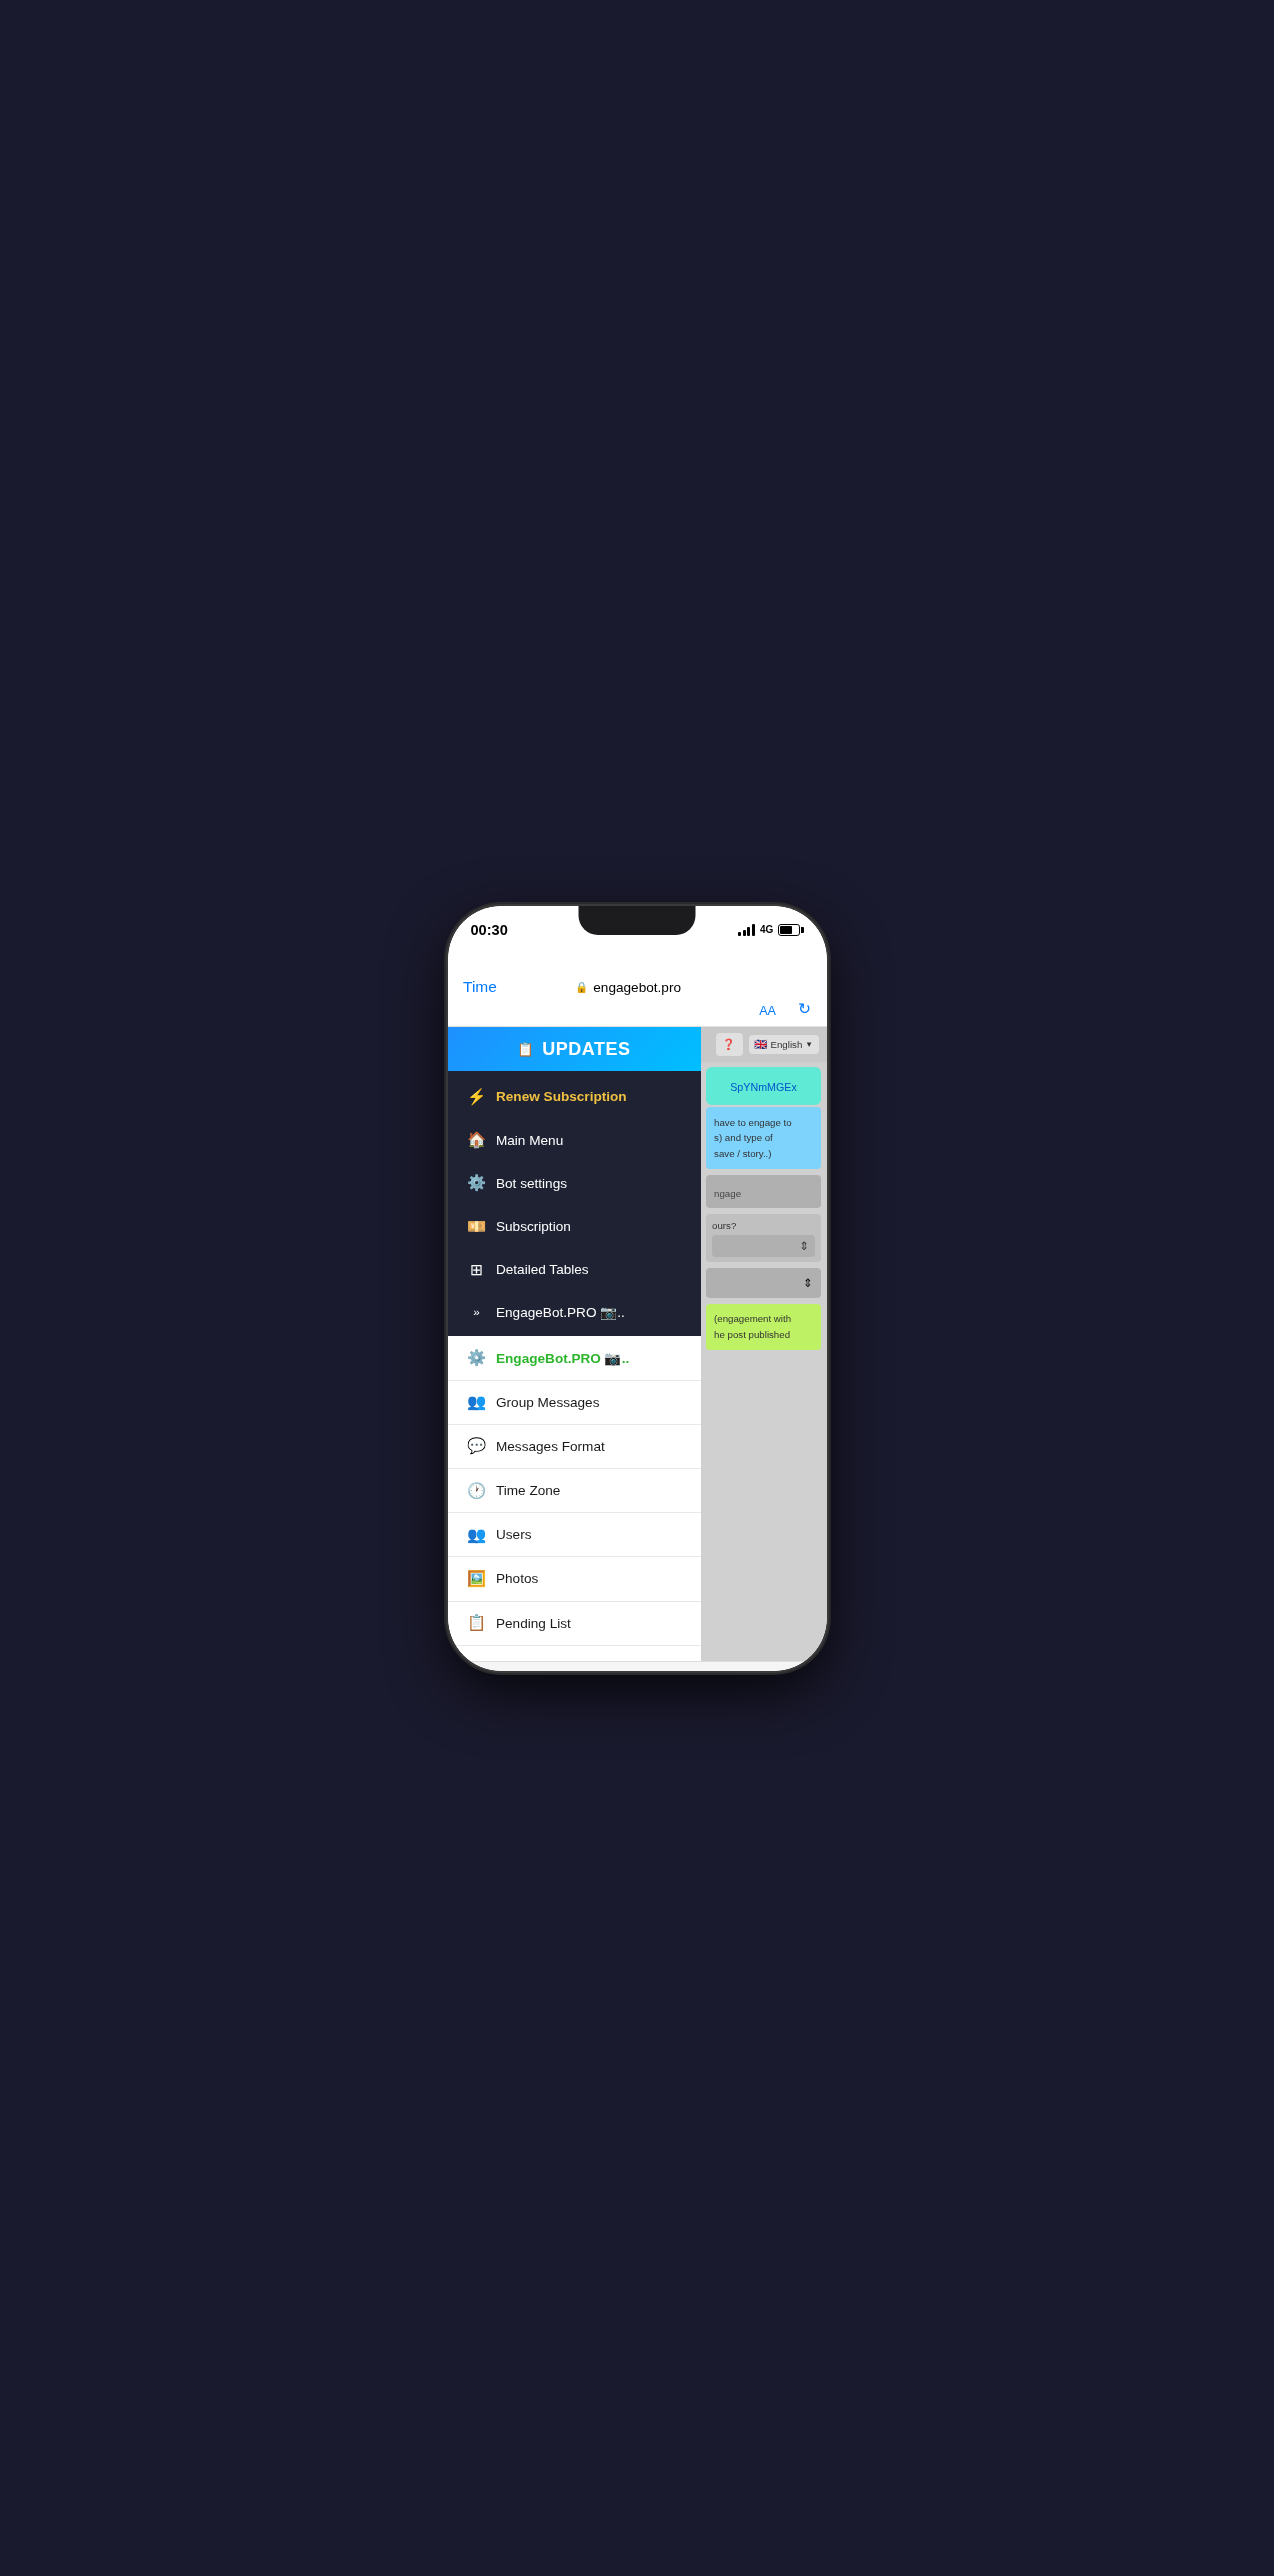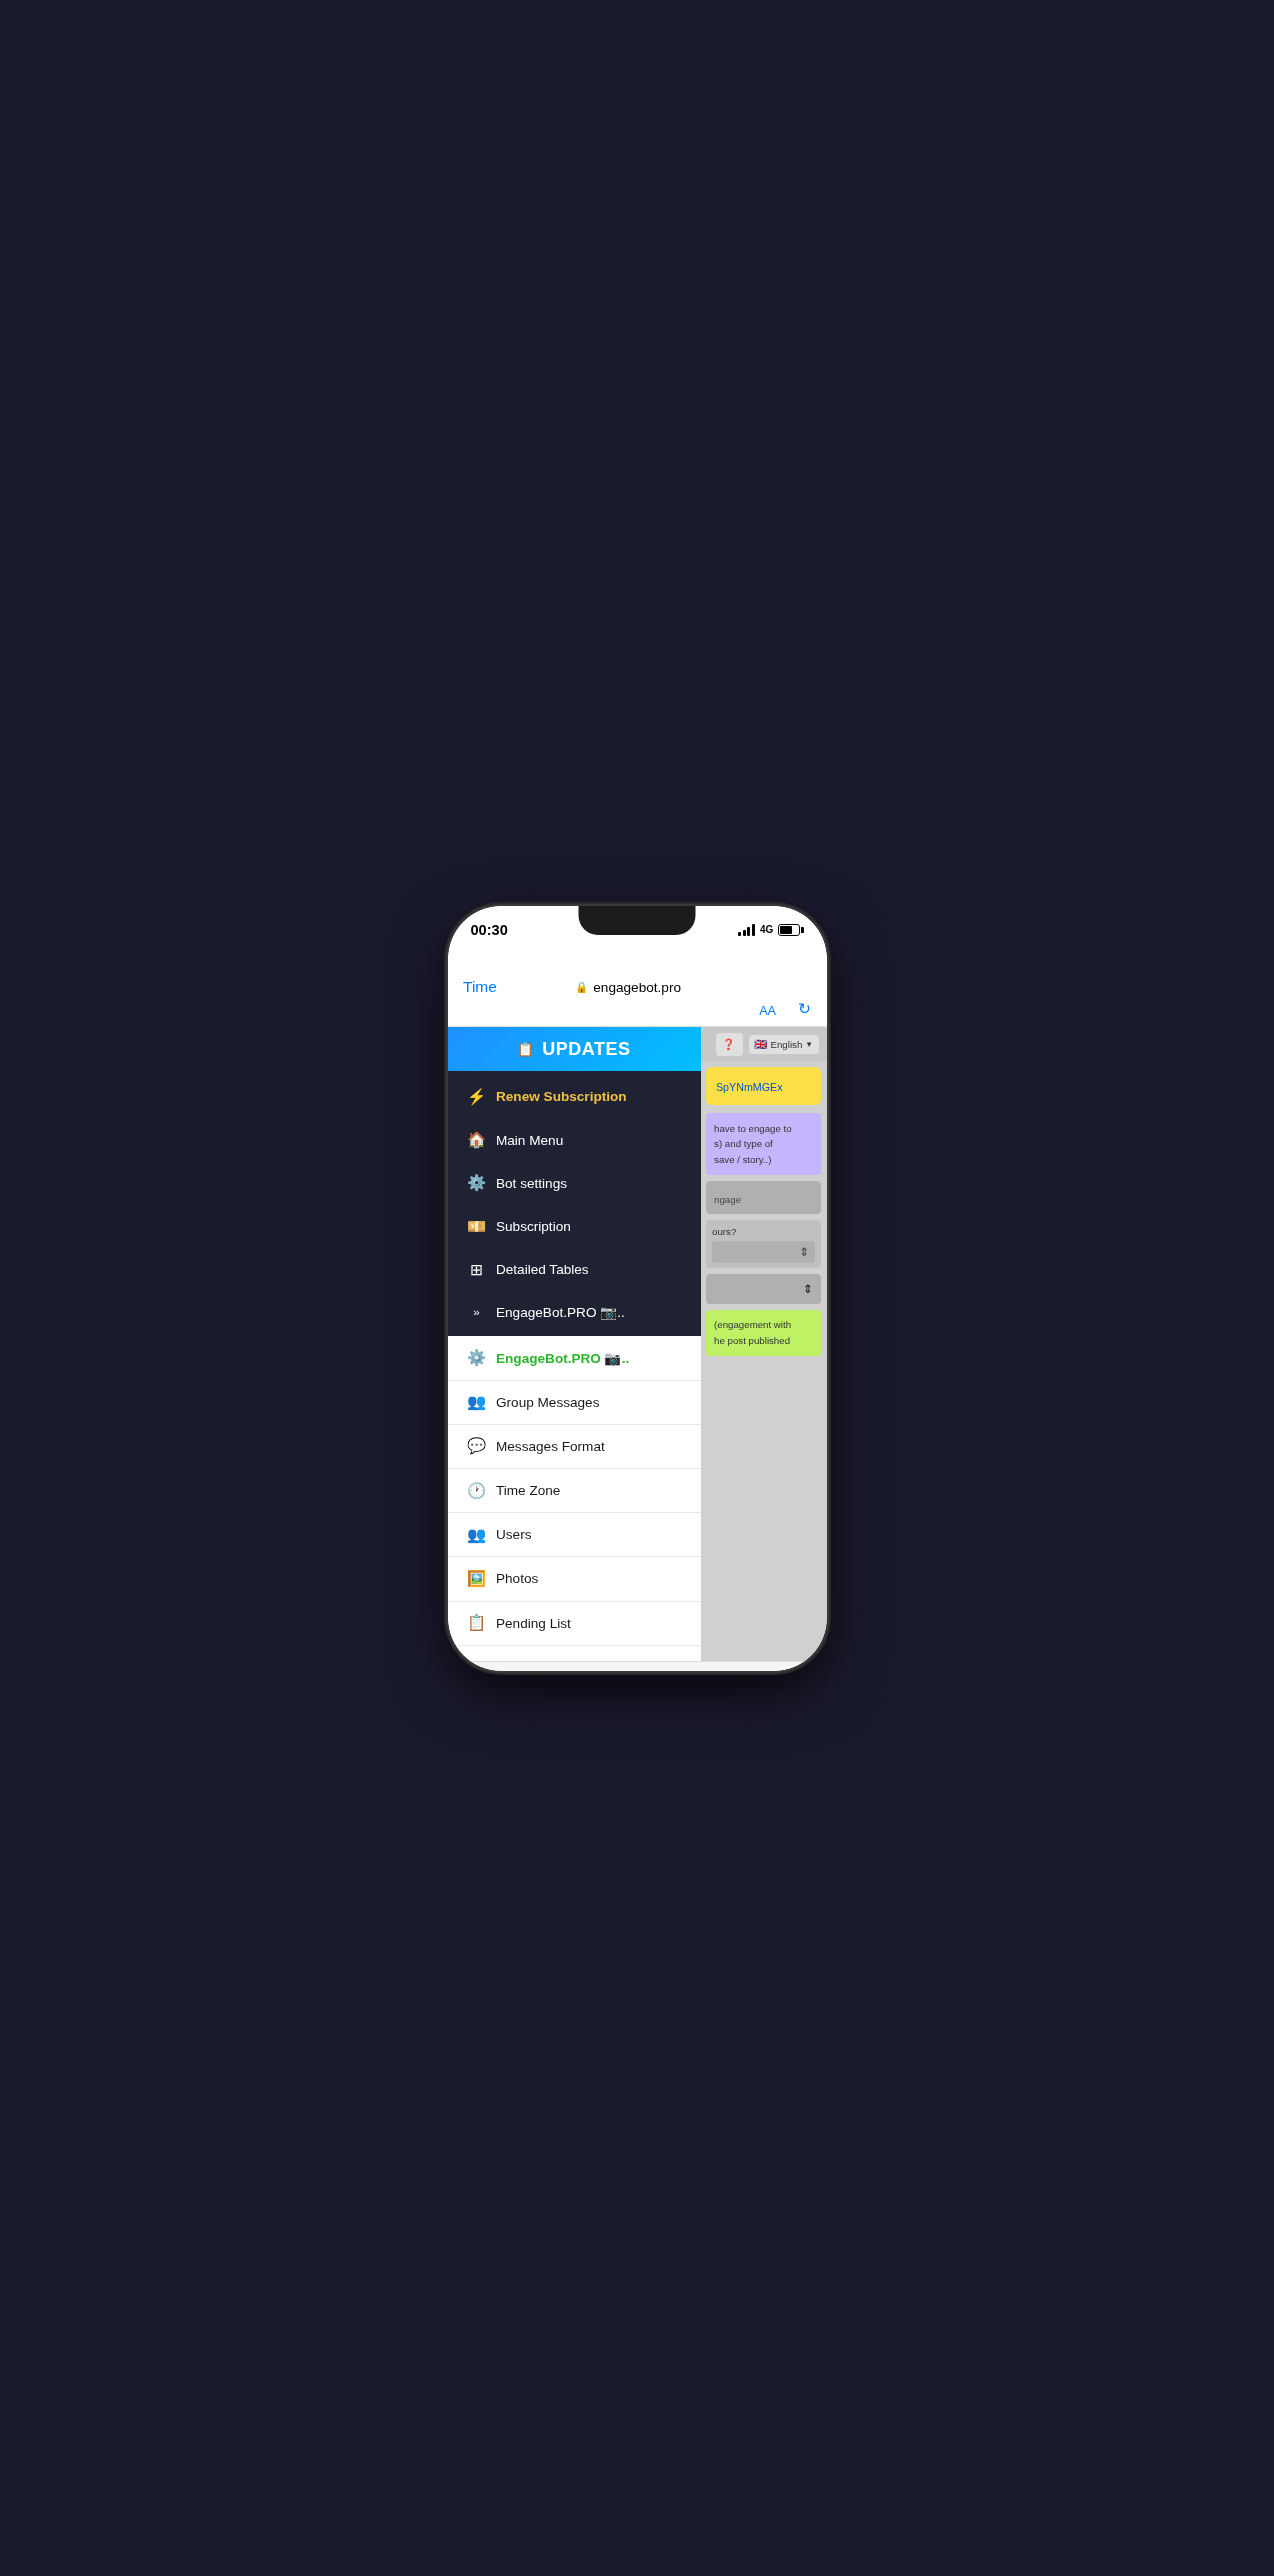--- a/index.html
+++ b/index.html
@@ -450,25 +450,25 @@
           <div style="background: #e0e0e0; border-radius: 3.9px; width: 27px; height: 23px; display: flex; align-items: center; justify-content: center; font-size: 10.7px;">❓</div>
           <div style="background: #e0e0e0; border-radius: 3.9px; padding: 2.9px 5.8px; display: flex; align-items: center; gap: 2.9px;">
             <span style="font-size: 10.7px;">🇬🇧</span>
             <span style="font-size: 9.7px; color: #333;">English</span>
             <span style="font-size: 7.8px; color: #333;">▼</span>
           </div>
         </div>
 
         <div style="padding: 5.8px;">
 
-          <div style="background: #fde047; border-radius: 5.8px; padding: 9.7px; margin-bottom: 8px;">
+          <div style="background: #5eead4; border-radius: 5.8px; padding: 9.7px; margin-bottom: 2px; text-align: center;">
             <span class="blue-link" style="color: #0055cc; font-size: 10.7px;">SpYNmMGEx</span>
           </div>
 
-          <div style="background: #c4b5fd; border-radius: 3.9px; padding: 7.8px; margin-bottom: 5.8px; font-size: 9.7px; color: #333; line-height: 1.6;">
+          <div style="background: #7dd3fc; border-radius: 3.9px; padding: 7.8px; margin-bottom: 5.8px; font-size: 9.7px; color: #333; line-height: 1.6;">
             <div>have to engage to</div>
             <div>s) and type of</div>
             <div>save / story..)</div>
           </div>
 
           <div style="background: #b0b0b0; border-radius: 3.9px; padding: 7.8px; margin-bottom: 5.8px;">
             <span style="font-size: 9.7px; color: #444;">ngage</span>
           </div>
 
           <div style="background: #c0c0c0; border-radius: 3.9px; padding: 5.8px; margin-bottom: 5.8px; font-size: 9.7px; color: #333;">

